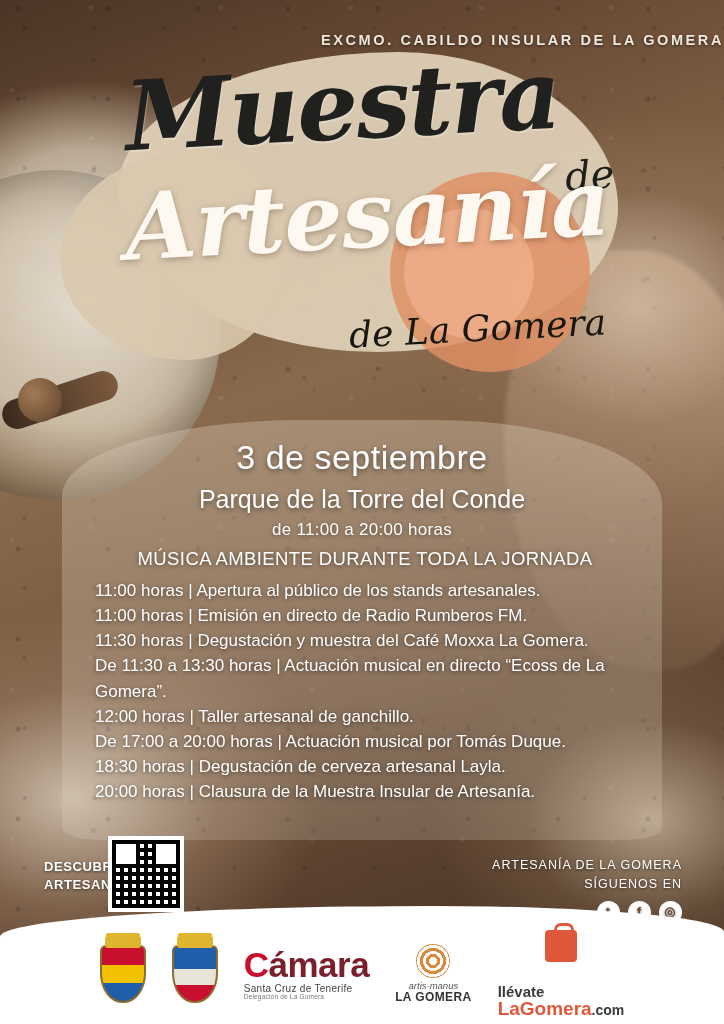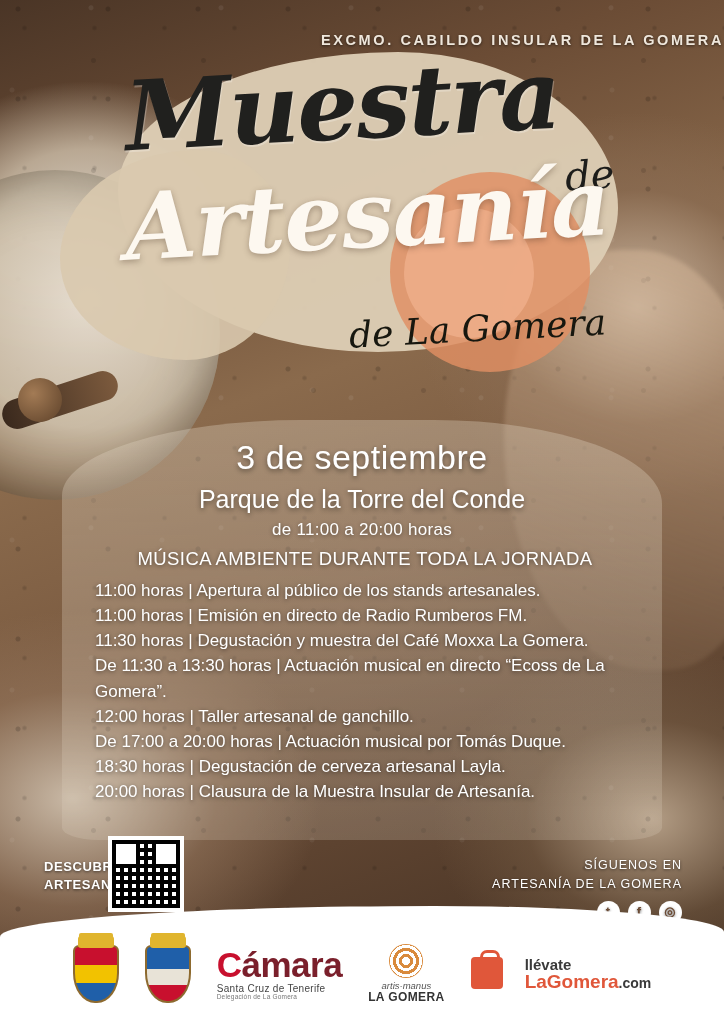--- a/index.html
+++ b/index.html
@@ -261,21 +261,21 @@
   .logo-artis { text-align: center; line-height: 1.1; }
   .spiral {
     width: 34px; height: 34px; margin: 0 auto 3px;
     border-radius: 50%;
     background:
       radial-gradient(circle, transparent 0 4px, #d98a3c 4px 7px, transparent 7px 10px, #d98a3c 10px 13px, transparent 13px 16px, #d98a3c 16px 19px, transparent 19px);
   }
   .logo-artis .a1 { font-size: 9.5px; color: #555; font-style: italic; }
   .logo-artis .a2 { font-size: 12px; color: #333; font-weight: 700; letter-spacing: .4px; }
 
-  .logo-llevate { display: flex; gap: 22px; }
+  .logo-llevate { display: flex; align-items: center; gap: 22px; flex-direction: column; }
   .bag {
     width: 32px; height: 32px; border-radius: 4px;
     background: #e0573a; position: relative;
   }
   .bag::before {
     content:""; position:absolute; left:9px; top:-7px; width:14px; height:12px;
     border:3px solid #e0573a; border-bottom:none; border-radius:7px 7px 0 0;
   }
   .llev { line-height: 1.0; }
   .llev .l1 { font-size: 15px; color: #3a3a3a; font-weight: 700; }
@@ -329,22 +329,22 @@
   <div class="descubre">
     <div>DESCUBRE MÁS</div>
     <div>ARTESANÍA EN:</div>
   </div>
 
   <div class="qr">
     <div class="qr-inner"></div>
   </div>
 
   <div class="follow">
+    <div>ARTESANÍA DE LA GOMERA</div>
     <div>SÍGUENOS EN</div>
-    <div>ARTESANÍA DE LA GOMERA</div>
     <div class="socials">
       <div class="soc">t</div>
       <div class="soc">f</div>
       <div class="soc">◎</div>
     </div>
   </div>
 
   <div class="band"></div>
   <div class="band-inner">
 

